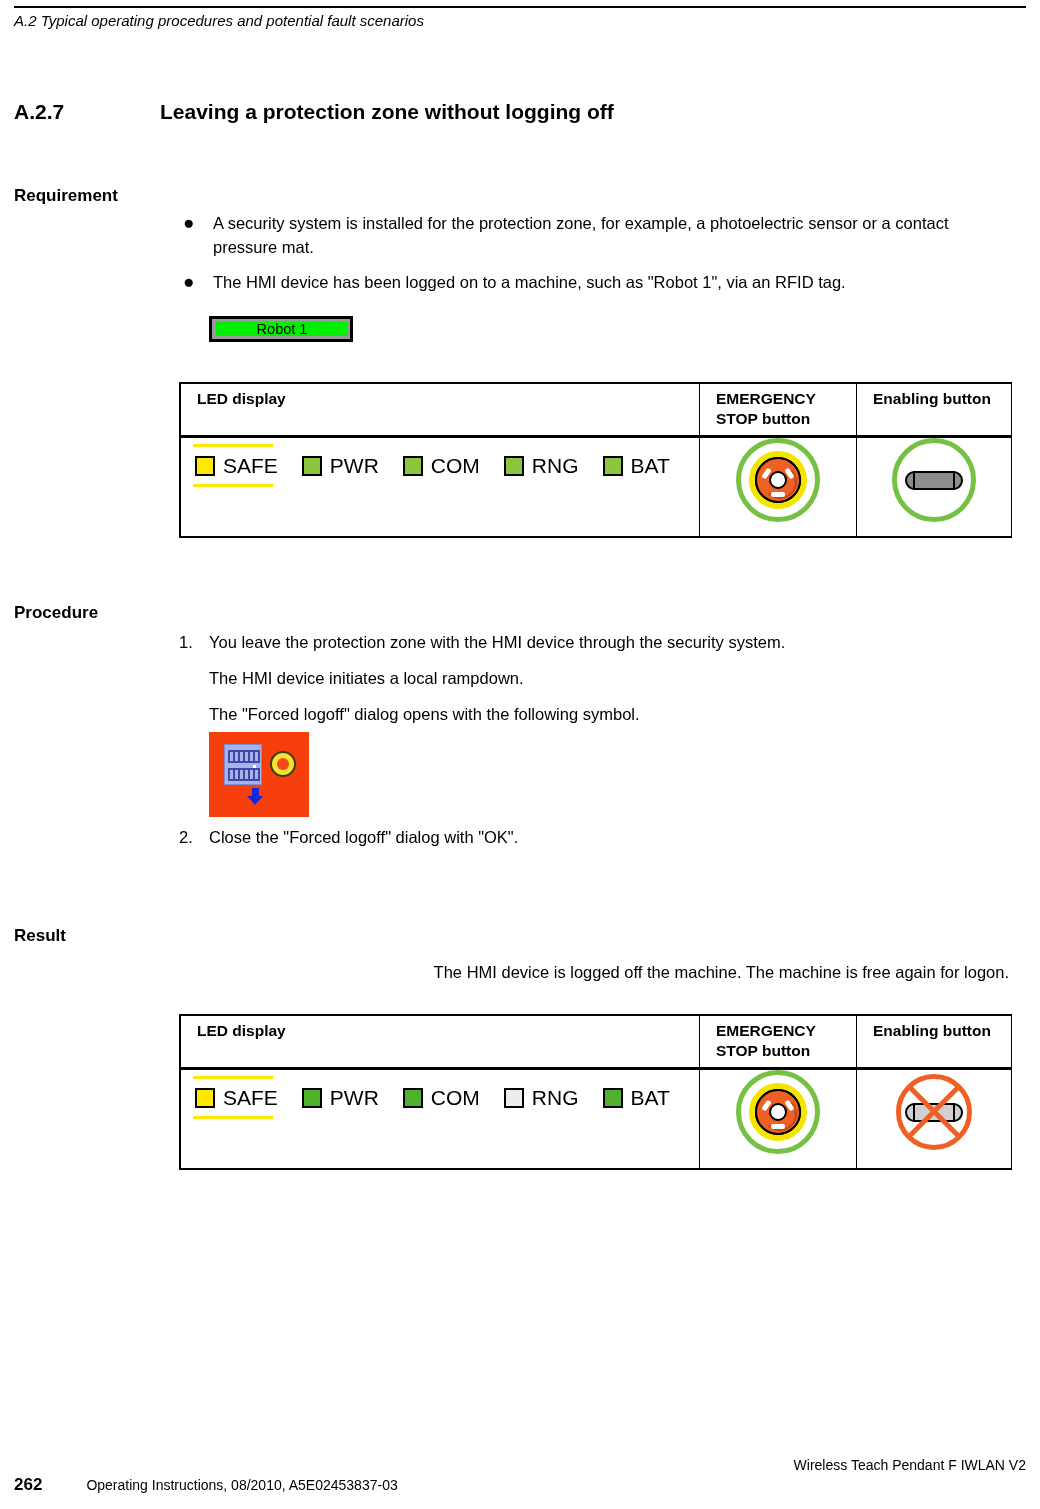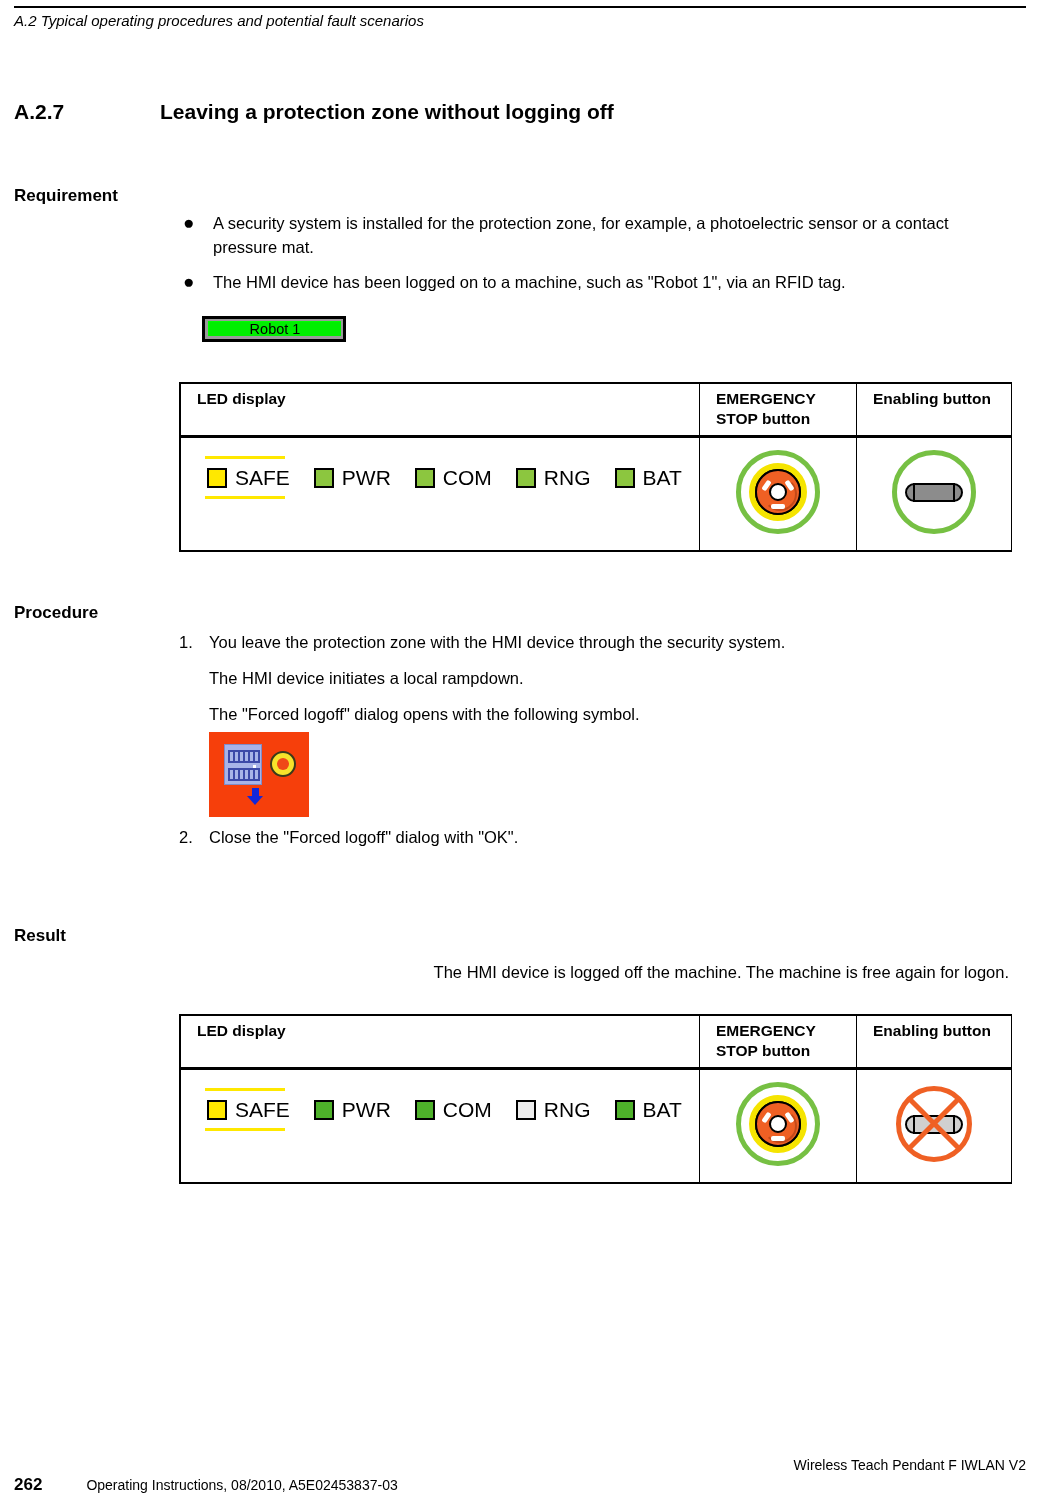--- a/index.html
+++ b/index.html
@@ -89,21 +89,21 @@
   }
   .bullet-txt {
     flex: 1 1 auto;
     font-size: 16.5px;
     line-height: 24px;
   }
 
   
   .robot-btn-wrap {
     position: absolute;
-    left: 202px;
+    left: 209px;
     top: 316px;
   }
   .robot-btn {
     width: 144px;
     height: 26px;
     border: 3px solid #000000;
     background: #9a9a9a;
     box-sizing: border-box;
     padding: 2px 2px 3px 3px;
   }
@@ -132,21 +132,21 @@
     box-sizing: border-box;
   }
   .status-table table {
     width: 100%;
     border-collapse: collapse;
     table-layout: fixed;
   }
   .status-table th,
   .status-table td {
     border: 1px solid #000;
-    padding: 12px;
+    padding: 0;
     vertical-align: top;
     box-sizing: border-box;
   }
   .status-table thead th {
     border-bottom: 3px solid #000;
     text-align: left;
     font-weight: bold;
     font-size: 15.5px;
     line-height: 20px;
     padding: 5px 7px 6px 16px;

